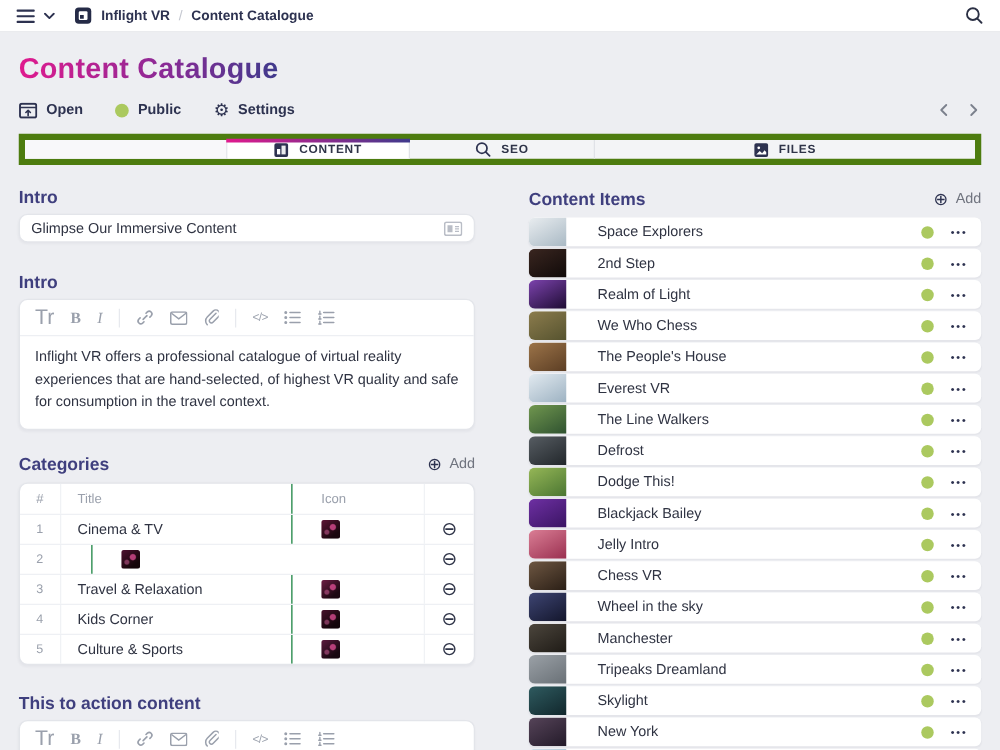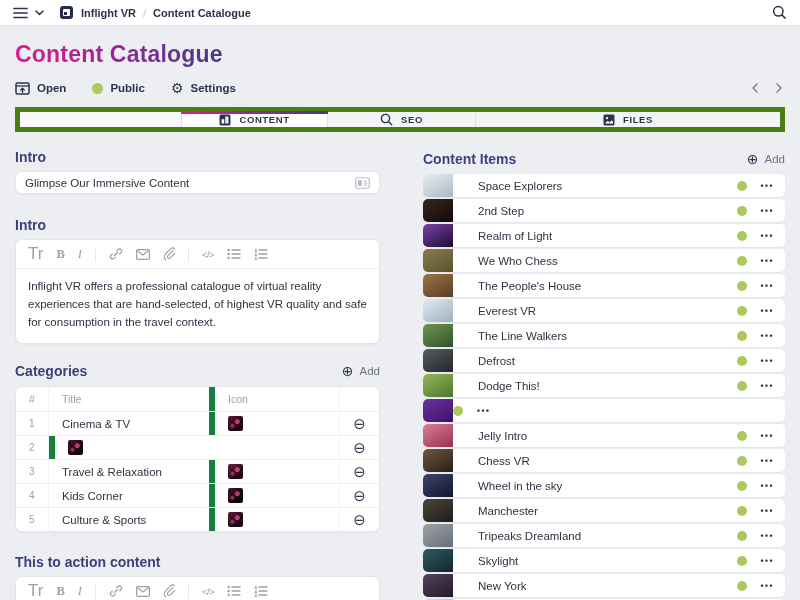--- a/index.html
+++ b/index.html
@@ -86,21 +86,21 @@
   .tb-code { font-size: 9.5px; letter-spacing: -0.5px; }
   .tb-sep { width: 1px; height: 15px; background: #e7e9ee; }
   .editor-body { padding: 9px 12px 12px; font-size: 11.5px; line-height: 1.55; color: #2f3342; min-height: 30px; cursor: text; }
   
   .cat-table { background: #fff; border: 1px solid #e3e5ea; border-radius: 7px; overflow: hidden; box-shadow: 0 1px 2px rgba(20,20,50,.04); }
   .cat-row { display: flex; align-items: stretch; height: 24px; border-top: 1px solid #eef0f4; }
   .cat-row.header { border-top: none; }
   .cat-cell { display: flex; align-items: center; }
   .c-num { width: 33px; padding-left: 13px; font-size: 10px; color: #9aa0ac; border-right: 1px solid #f0f2f5; }
   .c-title { width: 160px; padding-left: 13px; font-size: 11.5px; color: #2f3342; }
-  .c-icon { flex: 1; padding-left: 13px; border-left: 6px solid #15803d; }
+  .c-icon { flex: 1; padding-left: 23px; border-left: 1px solid #15803d; margin-left: 24px; }
   .c-action { width: 40px; justify-content: center; border-left: 1px solid #f0f2f5; }
   .cat-row.header .c-title, .cat-row.header .c-icon { font-size: 10.5px; color: #9aa0ac; }
   .cat-row.header .c-num { font-size: 10.5px; }
   .cat-icon {
     width: 15px; height: 15px; border-radius: 2px;
     background:
       radial-gradient(circle at 62% 38%, rgba(255,90,170,.65) 0 2px, transparent 3px),
       radial-gradient(circle at 30% 65%, rgba(255,120,190,.4) 0 1.5px, transparent 2.5px),
       linear-gradient(140deg, var(--c1), var(--c2) 75%);
   }
@@ -456,20 +456,21 @@
 
           <div class="ci-row">
             <span class="ci-thumb" style="--c1: #96b757; --c2: #4b7632;"></span>
             <span class="ci-title">Dodge This!</span>
             <span class="ci-dot"></span>
             <span class="ci-menu">•••</span>
           </div>
 
           <div class="ci-row">
             <span class="ci-thumb" style="--c1: #6e30a3; --c2: #3a1463;"></span>
+            <span class="ci-title">Blackjack Bailey</span>
             <span class="ci-dot"></span>
             <span class="ci-menu">•••</span>
           </div>
 
           <div class="ci-row">
             <span class="ci-thumb" style="--c1: #da7e95; --c2: #9a3050;"></span>
             <span class="ci-title">Jelly Intro</span>
             <span class="ci-dot"></span>
             <span class="ci-menu">•••</span>
           </div>

